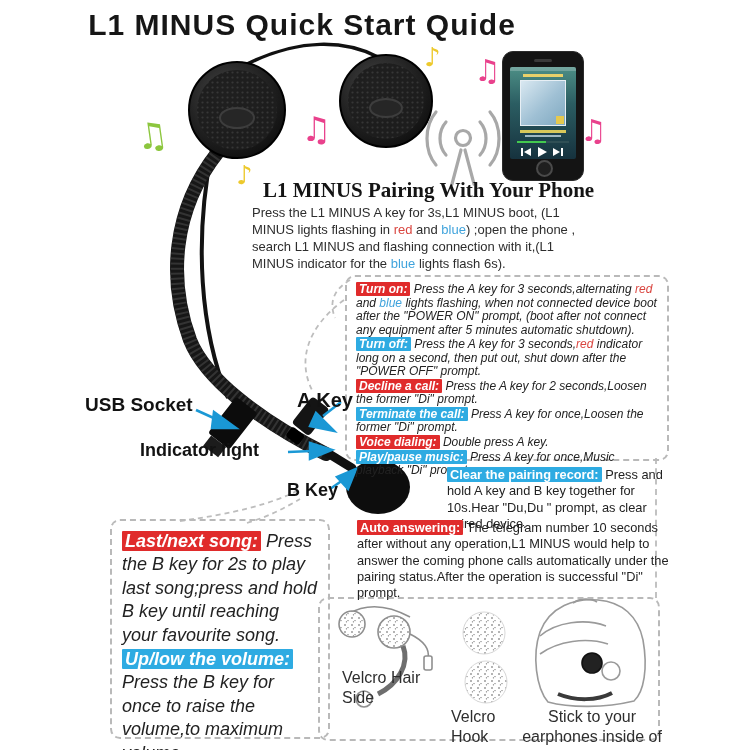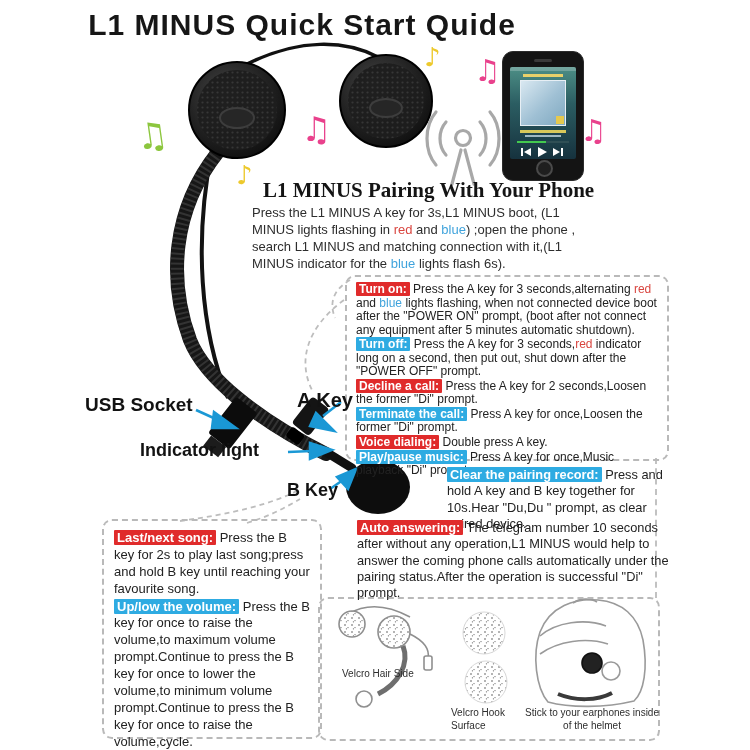--- a/index.html
+++ b/index.html
@@ -7,44 +7,44 @@
          font-family:"Liberation Sans",sans-serif;color:#1c1c1c;}
   .abs{position:absolute;}
   
   #page-title{left:0;top:8px;width:604px;text-align:center;font-size:30px;font-weight:bold;
               letter-spacing:1px;color:#161616;z-index:6;}
   
   #pairing-heading{left:263px;top:178px;width:340px;font-family:"Liberation Serif",serif;
                    font-weight:bold;font-size:21px;color:#141414;z-index:6;}
   #pairing-body{left:252px;top:205px;width:330px;font-size:13px;line-height:1.3;color:#2d2d2d;z-index:6;}
   
-  .dashed-box{border:2px dashed #b9b9b9;border-radius:10px;background:transparent;z-index:5;}
+  .dashed-box{border:2px dashed #b9b9b9;border-radius:10px;background:transparent;z-index:5;font-style:italic;}
   #controls-box{left:345px;top:275px;width:302px;height:170px;padding:6px 9px;
                 font-size:12px;line-height:1.13;color:#222;}
-  #bkey-box{left:102px;top:519px;width:196px;height:198px;padding:9px 10px;
-            font-size:13px;line-height:1.3;color:#222;}
+  #bkey-box{left:110px;top:519px;width:196px;height:198px;padding:9px 10px;
+            font-size:18px;line-height:1.3;color:#222;}
   #install-box{left:318px;top:597px;width:338px;height:140px;}
   .instr{margin:0 0 1px 0;}
   .chip{color:#fff;font-weight:bold;padding:0 3px;border-radius:1px;}
   .chip[data-style="red"]{background:#e02b2b;}
   .chip[data-style="blue"]{background:#2eabe2;}
   .w-red{color:#d9453f;text-align:right;}
   .w-blue{color:#3fa3dc;text-align:center;}
   
   #clear-block{left:447px;top:467px;width:232px;font-size:12.8px;line-height:1.27;color:#222;z-index:6;}
   #auto-block{left:357px;top:520px;width:312px;font-size:12.8px;line-height:1.27;color:#222;z-index:6;}
   #right-dash{left:655px;top:458px;height:140px;width:0;border-left:2px dashed #c2c2c2;z-index:4;}
   
   .dev-label{font-weight:bold;color:#121212;z-index:6;}
   #usb-label{left:85px;top:394px;font-size:19px;}
   #indicator-label{left:140px;top:440px;font-size:18px;}
   #akey-label{left:297px;top:389px;font-size:20px;}
   #bkey-label{left:287px;top:480px;font-size:18px;}
   
-  .cap{font-size:10px;color:#2e2e2e;line-height:1.25;z-index:6;}
+  .cap{font-size:16px;color:#2e2e2e;line-height:1.25;z-index:6;}
   #velcro-hair-label{left:342px;top:668px;width:80px;}
   #velcro-hook-label{left:451px;top:707px;width:86px;}
   #stick-label{left:522px;top:707px;width:140px;text-align:center;}
   
   .note{z-index:5;font-family:"DejaVu Sans",sans-serif;line-height:1;}
   
   #phone{left:502px;top:51px;width:80px;height:128px;background:#141414;border:1px solid #2b2b2b;
          border-radius:11px;z-index:4;}
   #phone .slit{position:absolute;top:7px;left:31px;width:18px;height:3px;background:#3a3a3a;border-radius:2px;}
   #phone .screen{position:absolute;top:15px;left:7px;width:66px;height:92px;border-radius:2px;overflow:hidden;
@@ -214,21 +214,21 @@
           </g>
         </svg>
       </div>
     </div>
     <div class="home"></div>
   </div>
 
   <div class="abs" id="page-title">L1 MINUS Quick Start Quide</div>
 
   <div class="abs" id="pairing-heading">L1 MINUS Pairing With Your Phone</div>
-  <div class="abs" id="pairing-body"><span>Press the L1 MINUS A key for 3s,L1 MINUS boot, (L1 MINUS lights flashing in </span><span class="w-red">red</span><span> and </span><span class="w-blue">blue</span><span>) ;open the phone , search L1 MINUS and matching connection with it,(L1 MINUS indicator for the </span><span class="w-blue">blue</span><span> lights flash 6s).</span></div>
+  <div class="abs" id="pairing-body"><span>Press the L1 MINUS A key for 3s,L1 MINUS boot, (L1 MINUS lights flashing in </span><span class="w-red">red</span><span> and </span><span class="w-blue">blue</span><span>) ;open the phone , search L1 MINUS and flashing connection with it,(L1 MINUS indicator for the </span><span class="w-blue">blue</span><span> lights flash 6s).</span></div>
 
   <div class="abs dashed-box" id="controls-box">
     <p class="instr"><span class="chip" data-style="red">Turn on:</span> <span><span>Press the A key for 3 seconds,alternating </span><span class="w-red">red</span><span> and </span><span class="w-blue">blue</span><span> lights flashing, when not connected device boot after the "POWER ON" prompt, (boot after not connect any equipment after 5 minutes automatic shutdown).</span></span></p>
     <p class="instr"><span class="chip" data-style="blue">Turn off:</span> <span><span>Press the A key for 3 seconds,</span><span class="w-red">red</span><span> indicator long on a second, then put out, shut down after the "POWER OFF" prompt.</span></span></p>
     <p class="instr"><span class="chip" data-style="red">Decline a call:</span> <span><span>Press the A key for 2 seconds,Loosen the former "Di" prompt.</span></span></p>
     <p class="instr"><span class="chip" data-style="blue">Terminate the call:</span> <span><span>Press A key for once,Loosen the former "Di" prompt.</span></span></p>
     <p class="instr"><span class="chip" data-style="red">Voice dialing:</span> <span><span>Double press A key.</span></span></p>
     <p class="instr"><span class="chip" data-style="blue">Play/pause music:</span> <span><span>Press A key for once,Music playback "Di" prompt.</span></span></p>
   </div>
 

